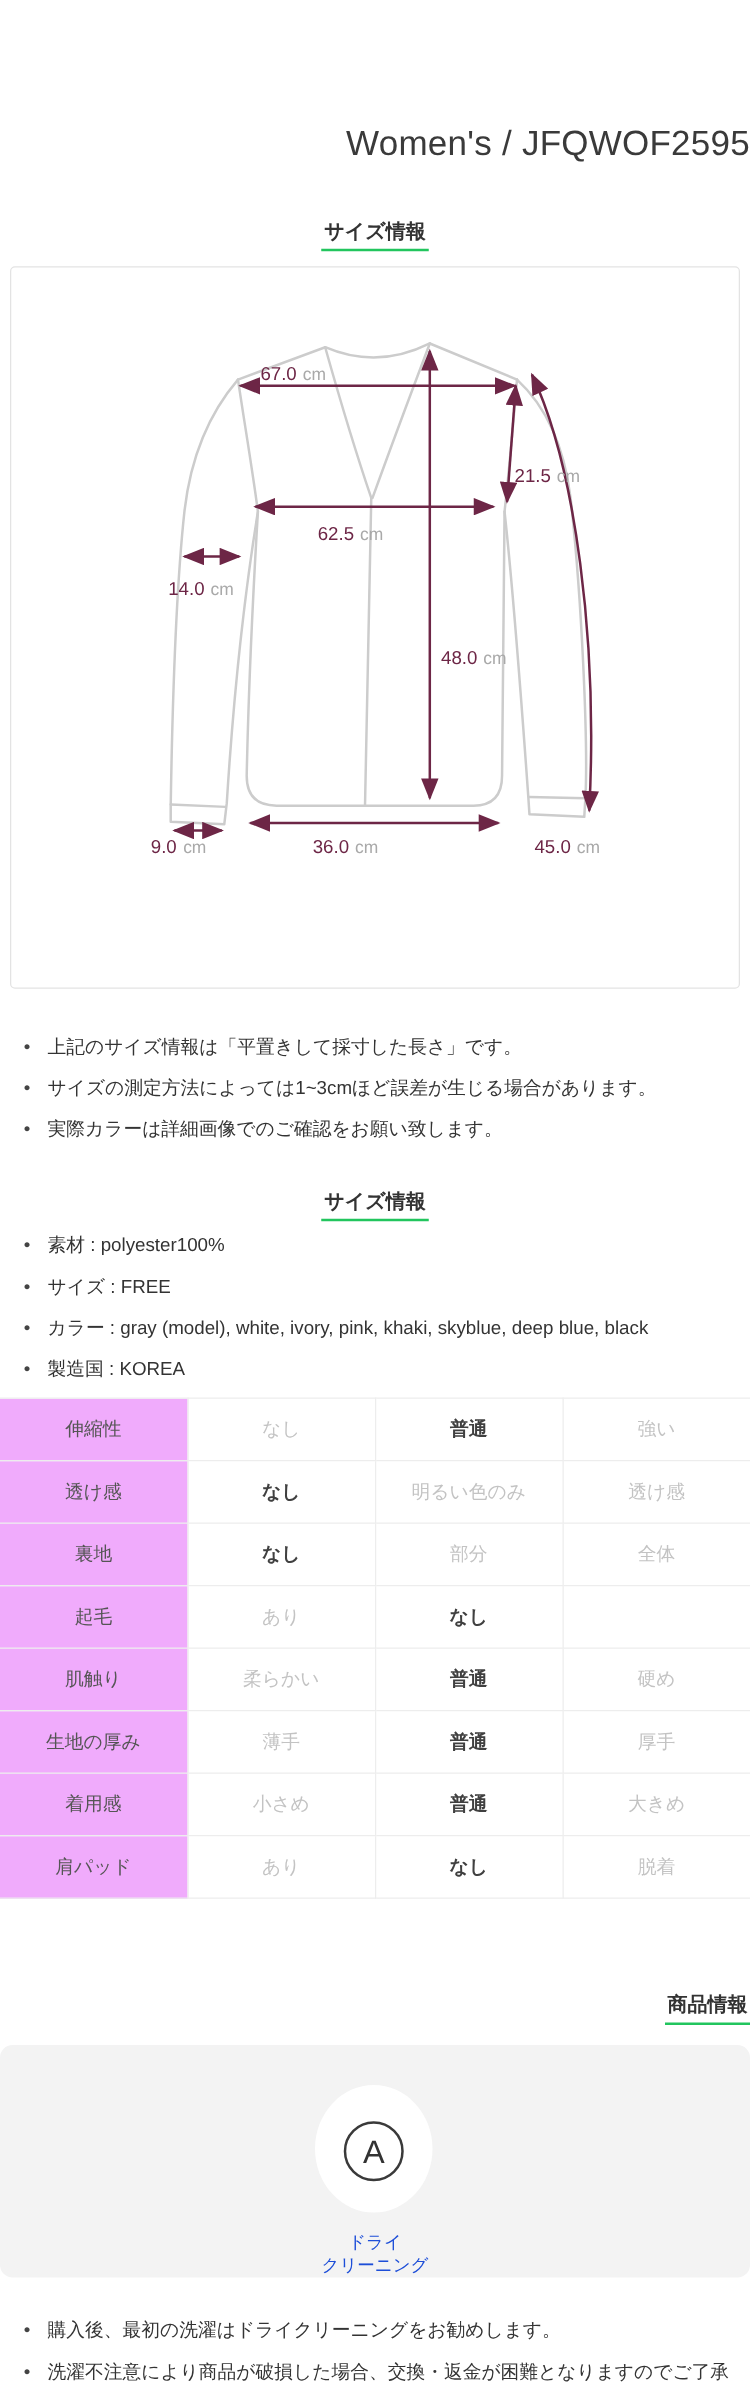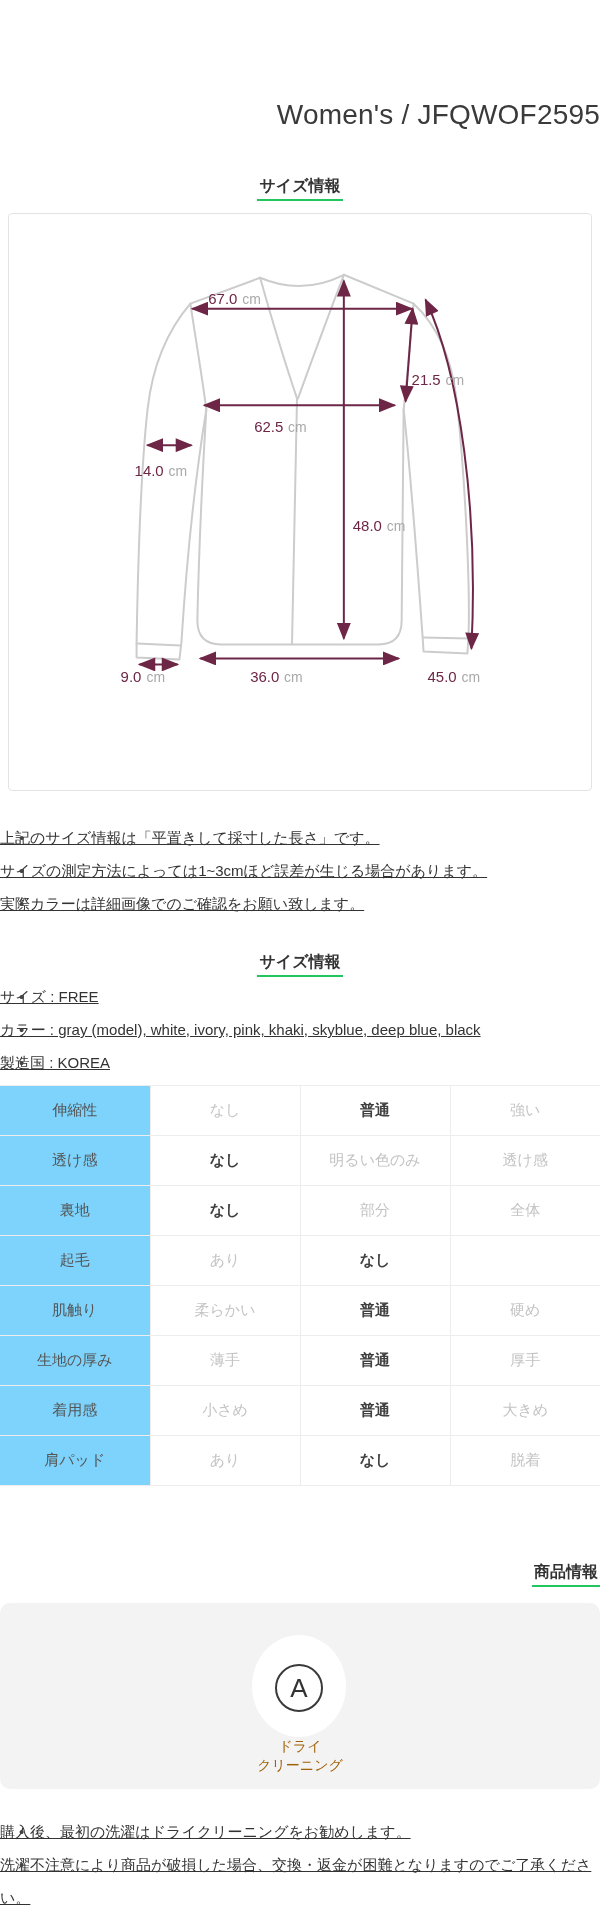--- a/index.html
+++ b/index.html
@@ -22,53 +22,53 @@
   .diagram-box{
     margin:12px 8px 0;height:578px;border:1px solid #e3e3e3;border-radius:4px;
     box-sizing:border-box;overflow:hidden;
   }
   .diagram-box svg{display:block;width:100%;height:100%;}
   .mval{font-size:15px;fill:#6d2646;}
   .munit{font-size:14px;fill:#a9a9a9;}
   ul.notes{
     list-style:none;margin:0;padding:0;font-size:15px;color:#333;
   }
-  ul.notes li{position:relative;padding-right:4px;line-height:33px;text-decoration:underline;}
+  ul.notes li{position:relative;padding-left:38px;padding-right:4px;line-height:33px;}
   ul.notes li::before{
     content:"\2022";position:absolute;left:19px;top:0;color:#444;font-size:15px;
   }
   ul.notes-1{margin-top:30px;}
   ul.specs{margin-top:3px;}
   ul.notes-2{margin-top:26px;}
   table.attr{
     width:100%;margin-top:6px;border-collapse:collapse;font-size:15px;table-layout:fixed;
   }
   table.attr td{
     height:49px;text-align:center;vertical-align:middle;
     border:1px solid #ededed;padding:0;
   }
-  table.attr td:first-child{border-left:none;background:#7dd3fc;color:#555;}
+  table.attr td:first-child{border-left:none;background:#f0abfc;color:#555;}
   table.attr td:last-child{border-right:none;}
   table.attr td.dim{color:#c3c3c3;}
   table.attr td.sel{color:#404040;font-weight:bold;}
   .care-box{
     position:relative;margin:16px 0 0;height:186px;background:#f3f3f3;
     border-radius:10px;text-align:center;
   }
   .care-ellipse{
     position:absolute;left:50%;top:32px;width:94px;height:102px;margin-left:-48px;
     background:#fff;border-radius:50%;
   }
   .care-circle{
     position:absolute;left:50%;top:29px;width:44px;height:44px;margin-left:-24px;
     border:2px solid #3a3a3a;border-radius:50%;box-sizing:content-box;
     font-size:26px;line-height:44px;color:#333;text-align:center;
   }
   .care-label{
-    position:absolute;left:0;right:0;top:134px;font-size:14px;line-height:19px;color:#a16207;
+    position:absolute;left:0;right:0;top:148px;font-size:14px;line-height:19px;color:#1d4ed8;
   }
 </style>
 </head>
 <body>
 
 <h1 class="page-title">Women's / JFQWOF2595</h1>
 
 <div class="section-head sh-1">
   <span class="hd">サイズ情報</span>
 </div>
@@ -144,20 +144,21 @@
   <li>上記のサイズ情報は「平置きして採寸した長さ」です。</li>
   <li>サイズの測定方法によっては1~3cmほど誤差が生じる場合があります。</li>
   <li>実際カラーは詳細画像でのご確認をお願い致します。</li>
 </ul>
 
 <div class="section-head sh-2">
   <span class="hd">サイズ情報</span>
 </div>
 
 <ul class="notes specs">
+  <li>素材 : polyester100%</li>
   <li>サイズ : FREE</li>
   <li>カラー : gray (model),  white,  ivory,  pink,  khaki,  skyblue,  deep blue,  black</li>
   <li>製造国 : KOREA</li>
 </ul>
 
 <table class="attr">
   <tbody>
     <tr>
       <td>伸縮性</td>
       <td class="dim">なし</td>

